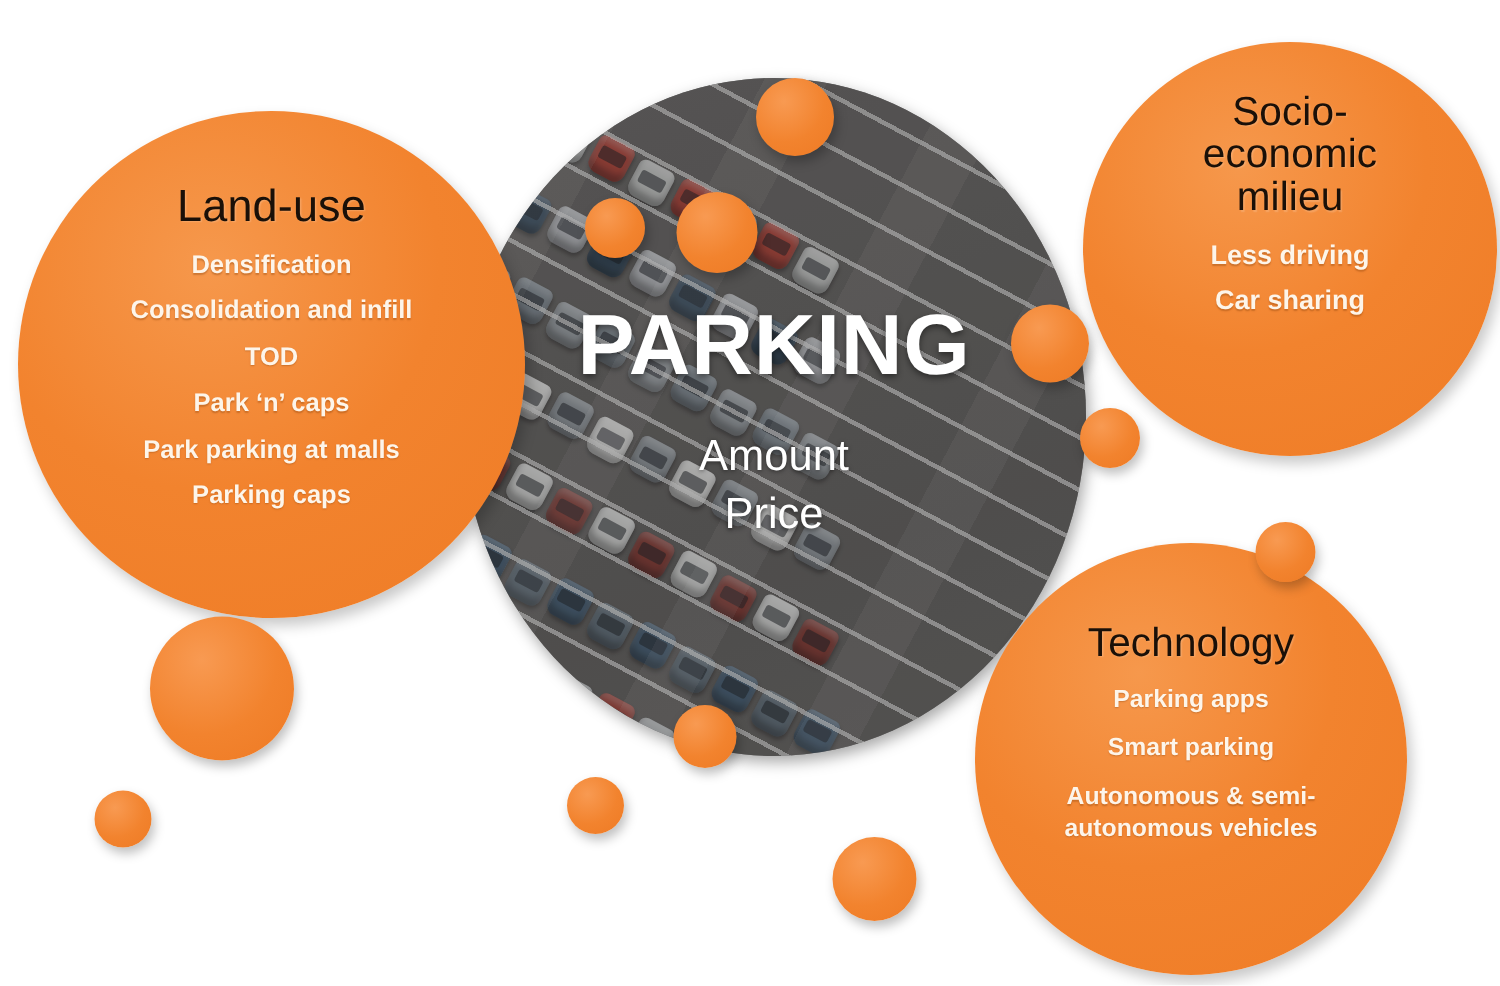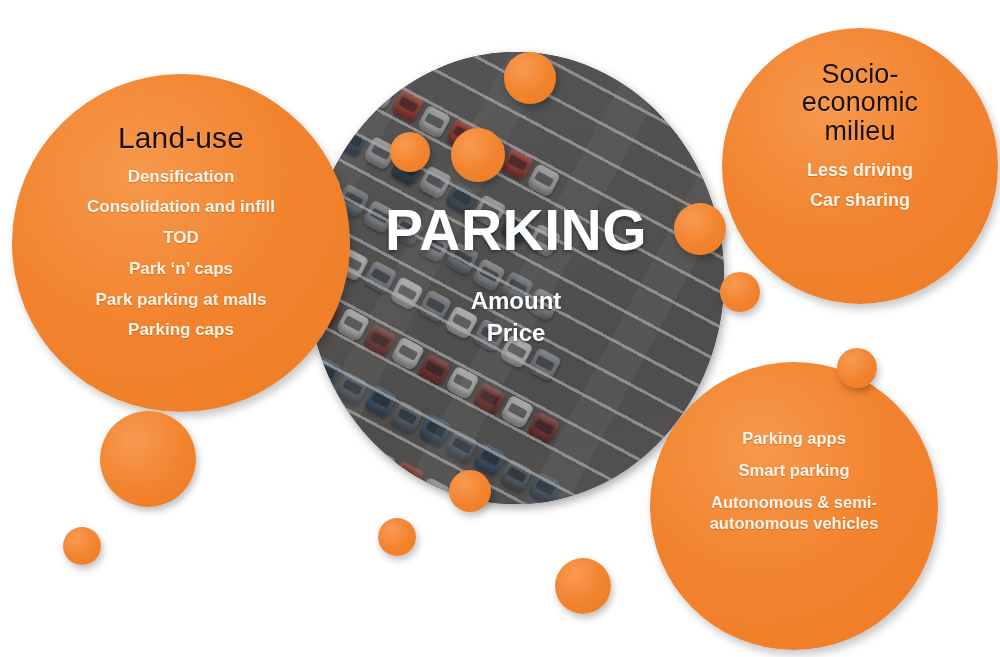--- a/index.html
+++ b/index.html
@@ -80,21 +80,21 @@
   #bubble-tech .b-item{ font-size:16.5px; margin:11px 0; }
 
   
   #bubble-core{
     position:absolute;
     left:308px; top:52px;
     width:416px; height:452px;
     border-radius:50%;
     overflow:hidden;
     box-shadow:2px 4px 10px rgba(0,0,0,0.35);
-    background:#4c1d95;
+    background:#737373;
   }
   #photo{
     position:absolute; inset:0;
     overflow:hidden;
     filter:saturate(.85) contrast(.95);
   }
   
   .asphalt{
     position:absolute; inset:-40%;
     background:
@@ -161,22 +161,22 @@
     color:#ffffff;
   }
   #core-title{
     font-size:57px;
     font-weight:700;
     letter-spacing:.5px;
     line-height:1;
     text-shadow:0 2px 4px rgba(0,0,0,.45);
   }
   .core-item{
-    font-size:24px;
-    font-weight:700;
+    font-size:29px;
+    font-weight:400;
     line-height:1.34;
     text-shadow:0 1px 3px rgba(0,0,0,.5);
     text-align:center;
   }
   #core-items{ margin-top:26px; }
 </style>
 </head>
 <body>
 
 <div id="stage">
@@ -310,20 +310,21 @@
 milieu</div>
       <div class="b-items">
         <div class="b-item">Less driving</div>
         <div class="b-item">Car sharing</div>
       </div>
     </div>
   </div>
 
   <div class="bubble" id="bubble-tech">
     <div class="inner">
+      <div class="b-title">Technology</div>
       <div class="b-items">
         <div class="b-item">Parking apps</div>
         <div class="b-item">Smart parking</div>
         <div class="b-item" style="max-width:218px;margin-left:auto;margin-right:auto">Autonomous &amp; semi-autonomous vehicles</div>
       </div>
     </div>
   </div>
 
   <div id="dots-layer">
       <div class="dot" style="left: 504px; top: 52px; width: 52px; height: 52px;"></div>

